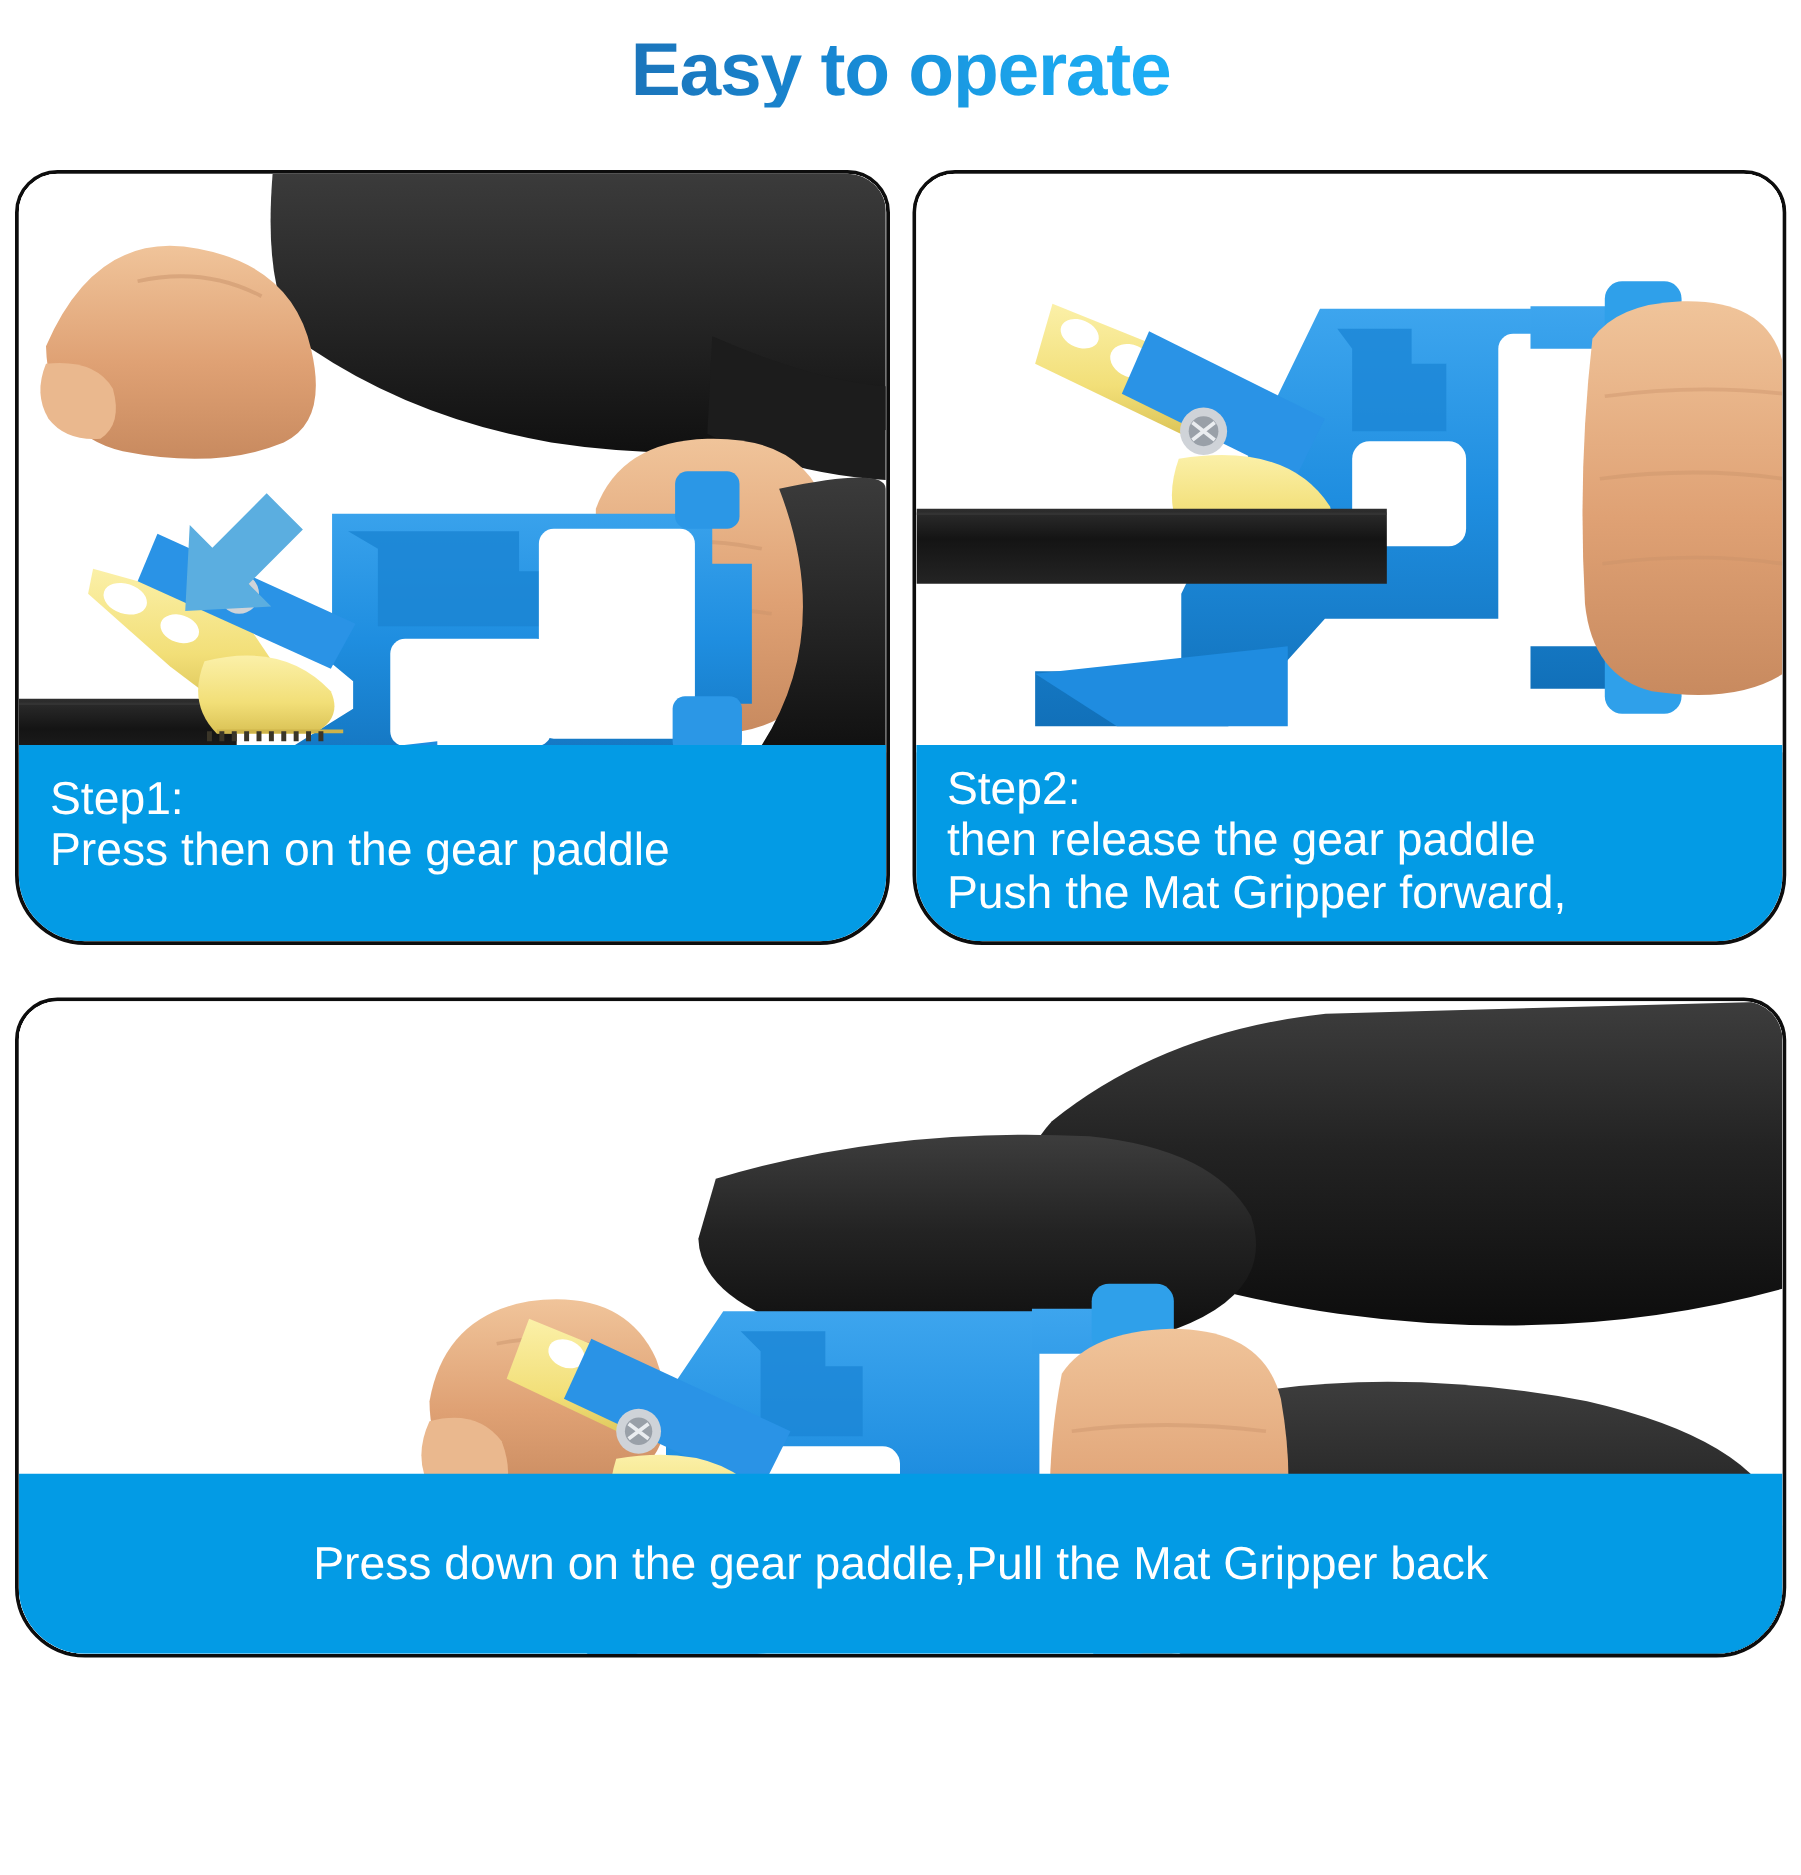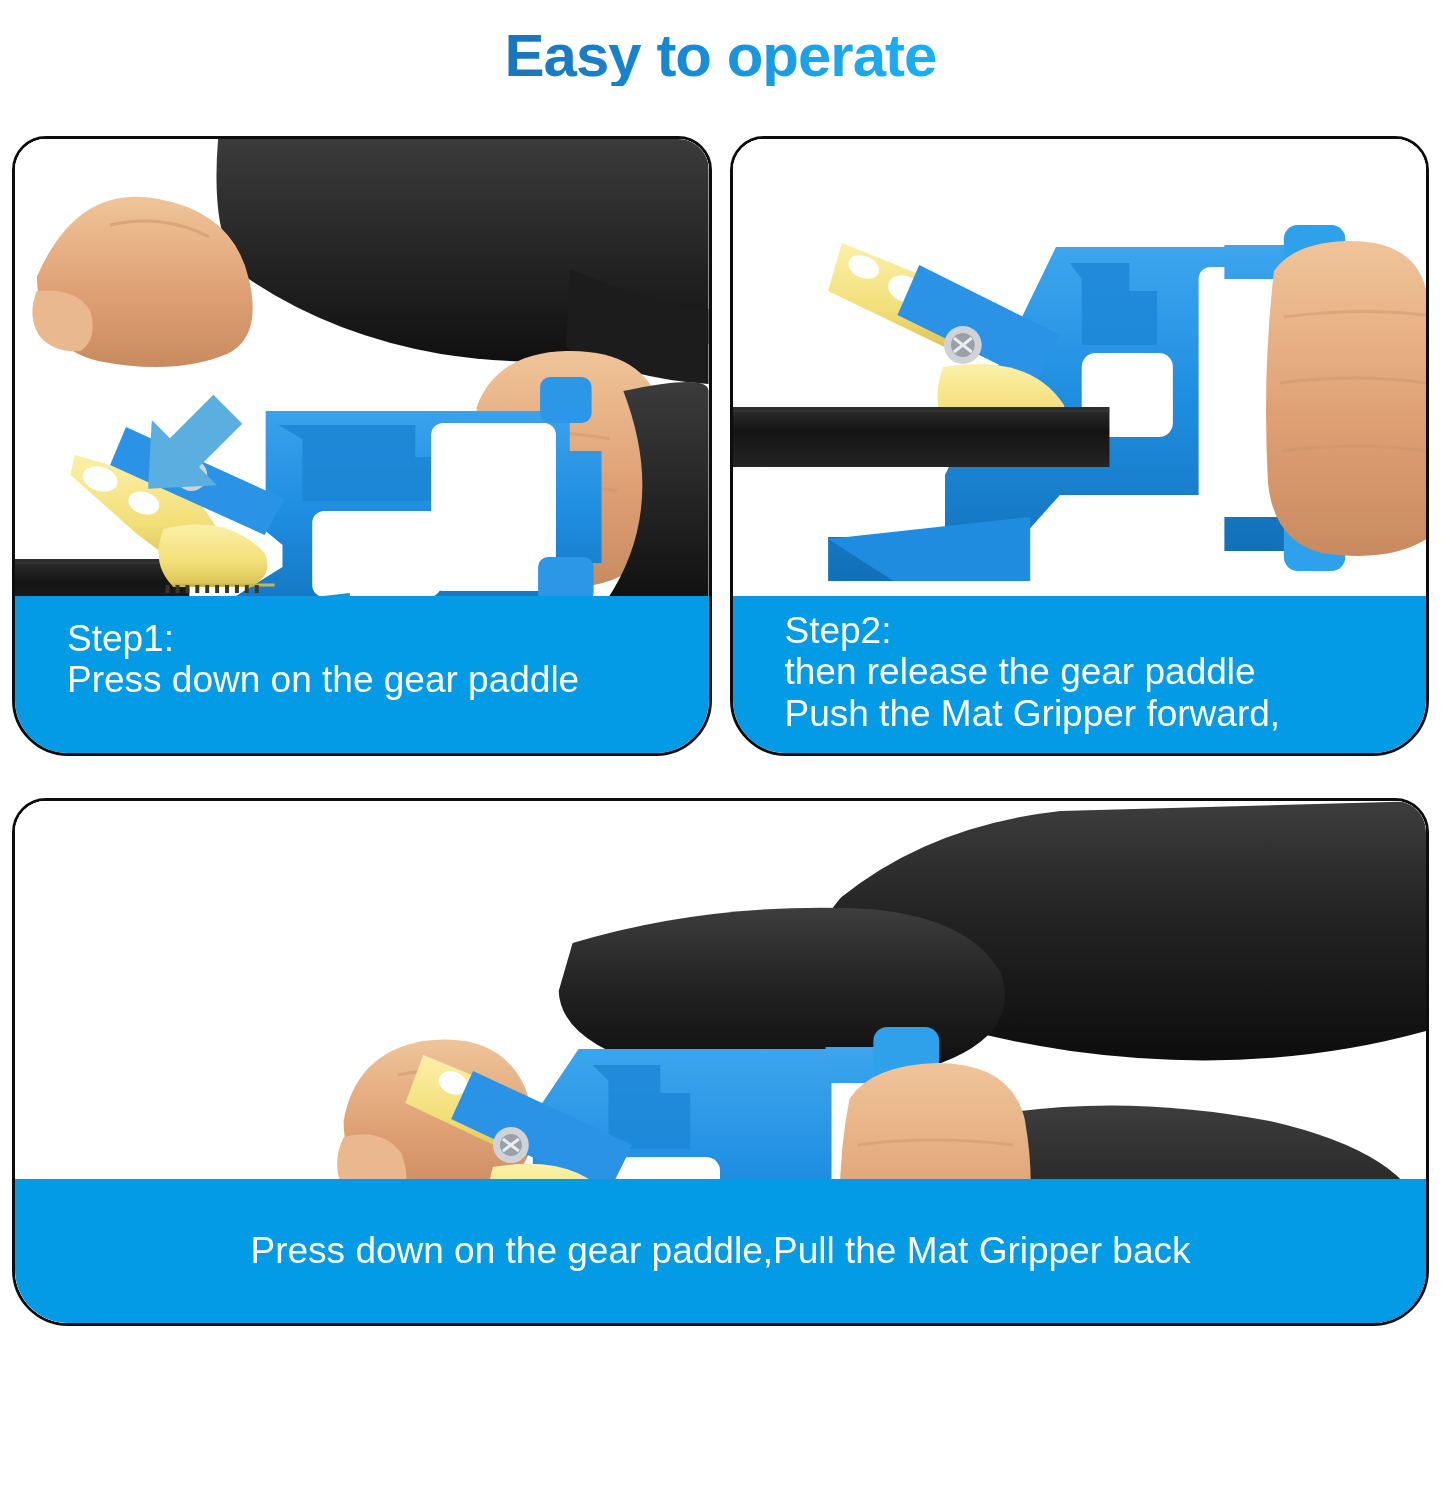--- a/index.html
+++ b/index.html
@@ -76,21 +76,21 @@
 
   .caption {
     position: absolute;
     left: 0; right: 0; bottom: 0;
     background: #039be5;
     color: #ffffff;
     box-sizing: border-box;
   }
   .panel.half .caption {
     height: 157px;
-    padding: 22px 26px 0 52px;
+    padding: 22px 26px 0 25px;
     font-size: 37px;
     line-height: 1.12;
     text-align: left;
   }
   #panel-bottom .caption {
     height: 144px;
     display: flex;
     align-items: center;
     justify-content: center;
     font-size: 37px;
@@ -203,21 +203,21 @@
         <svg viewBox="0 0 100 100" style="width:100%;height:100%;">
           <g transform="rotate(225 50 50)">
             <path d="M50 6 L86 46 L66 46 L66 94 L34 94 L34 46 L14 46 Z" fill="#5baee0"></path>
           </g>
         </svg>
       </span>
     </div>
 
     <div class="caption">
       <div>Step1:</div>
-      <div>Press down on the gear paddle</div>
+      <div>Press then on the gear paddle</div>
     </div>
   </div>
 
   <div class="panel half">
     <div class="photo">
       <div class="scene">
         <svg viewBox="0 0 700 463" preserveAspectRatio="none">
           <defs>
             <linearGradient id="skin2" x1="0" y1="0" x2="0" y2="1">
               <stop offset="0%" stop-color="#f0c49a"></stop>

